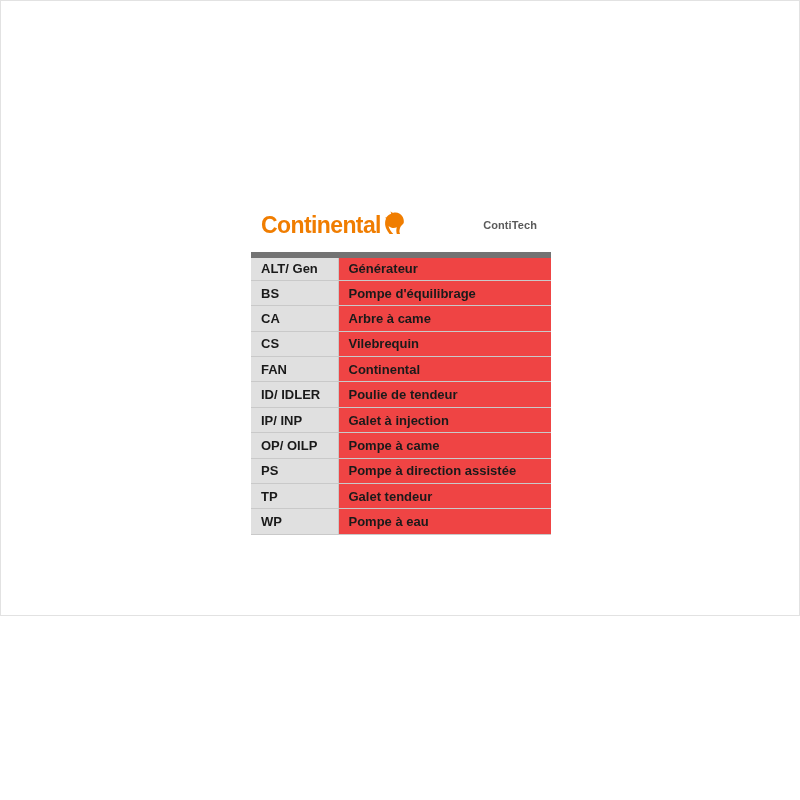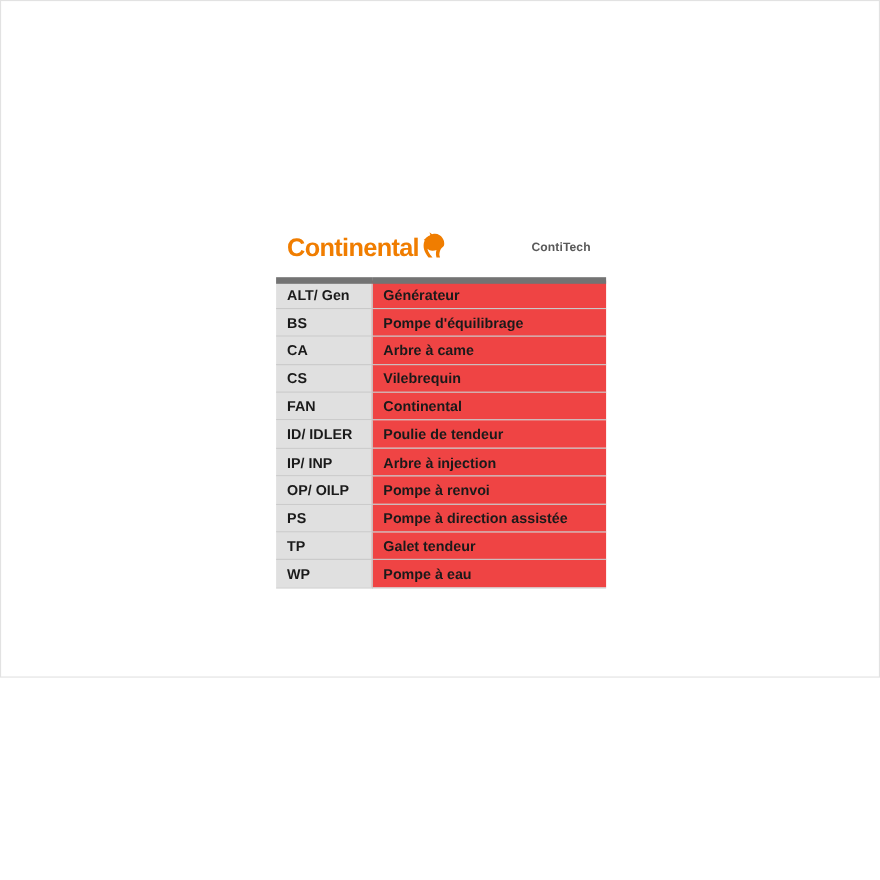--- a/index.html
+++ b/index.html
@@ -144,25 +144,25 @@
         <tr>
           <td class="code">FAN</td>
           <td class="desc">Continental</td>
         </tr>
         <tr>
           <td class="code">ID/ IDLER</td>
           <td class="desc">Poulie de tendeur</td>
         </tr>
         <tr>
           <td class="code">IP/ INP</td>
-          <td class="desc">Arbre à injection</td>
+          <td class="desc">Galet à injection</td>
         </tr>
         <tr>
           <td class="code">OP/ OILP</td>
-          <td class="desc">Pompe à renvoi</td>
+          <td class="desc">Pompe à came</td>
         </tr>
         <tr>
           <td class="code">PS</td>
           <td class="desc">Pompe à direction assistée</td>
         </tr>
         <tr>
           <td class="code">TP</td>
           <td class="desc">Galet tendeur</td>
         </tr>
         <tr>

